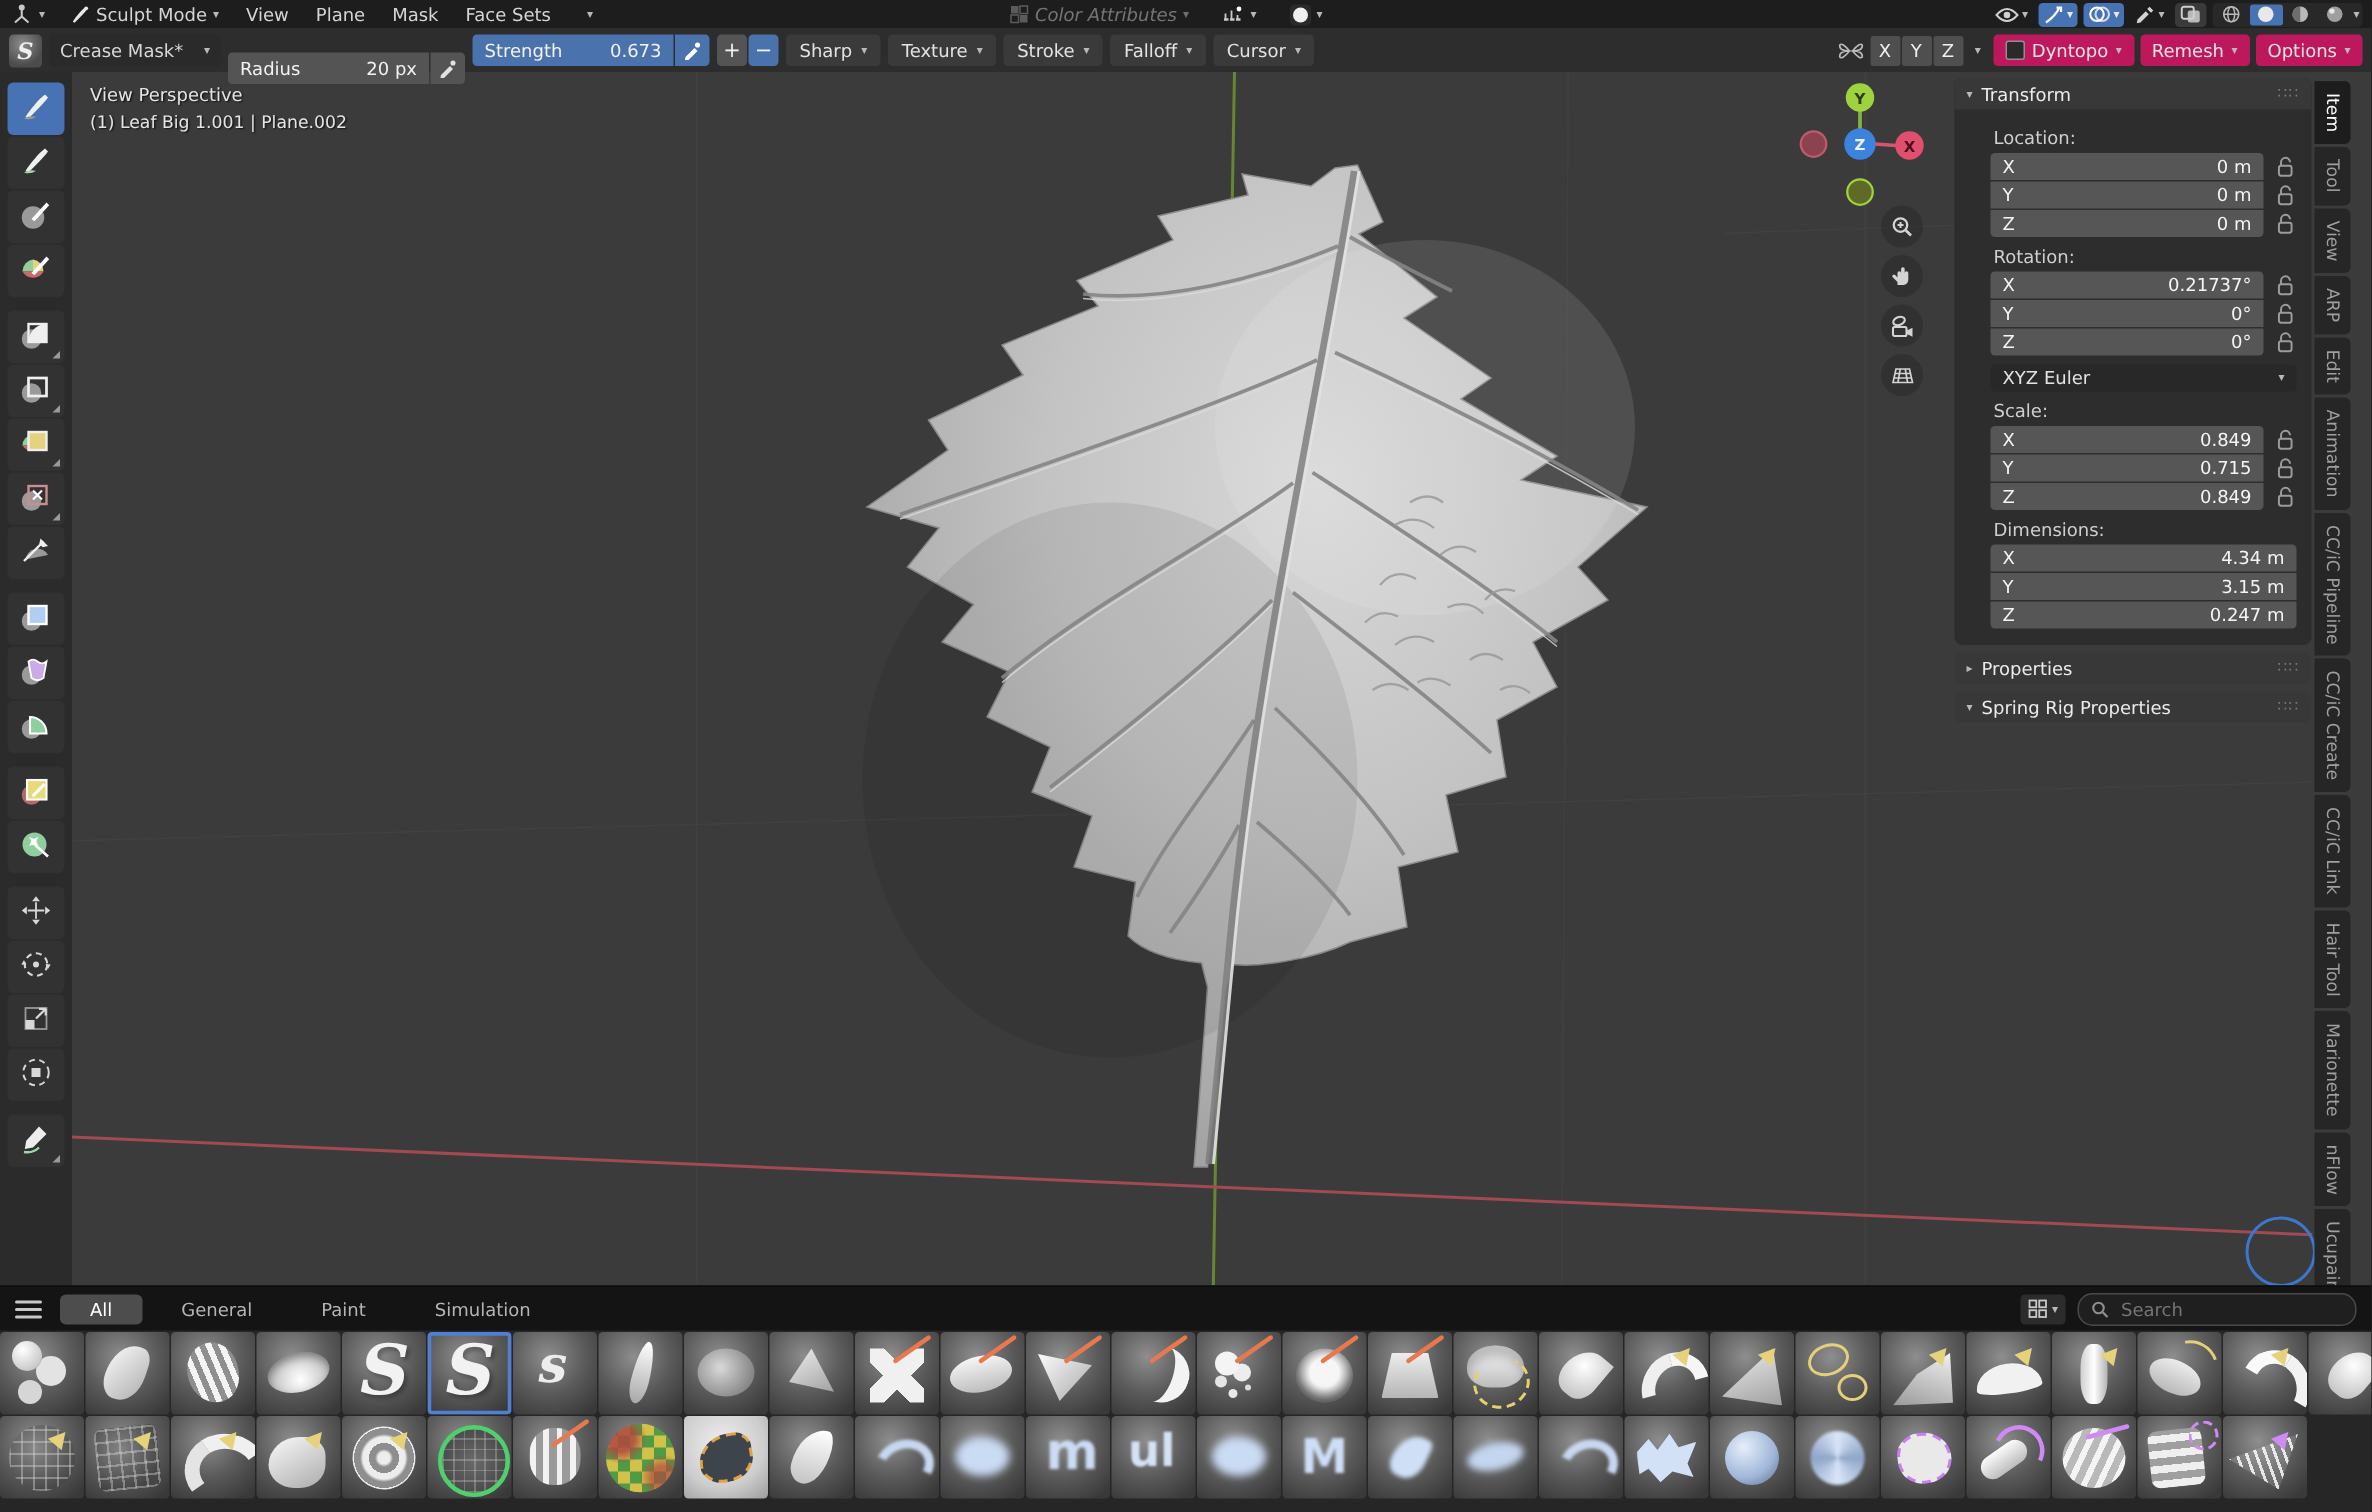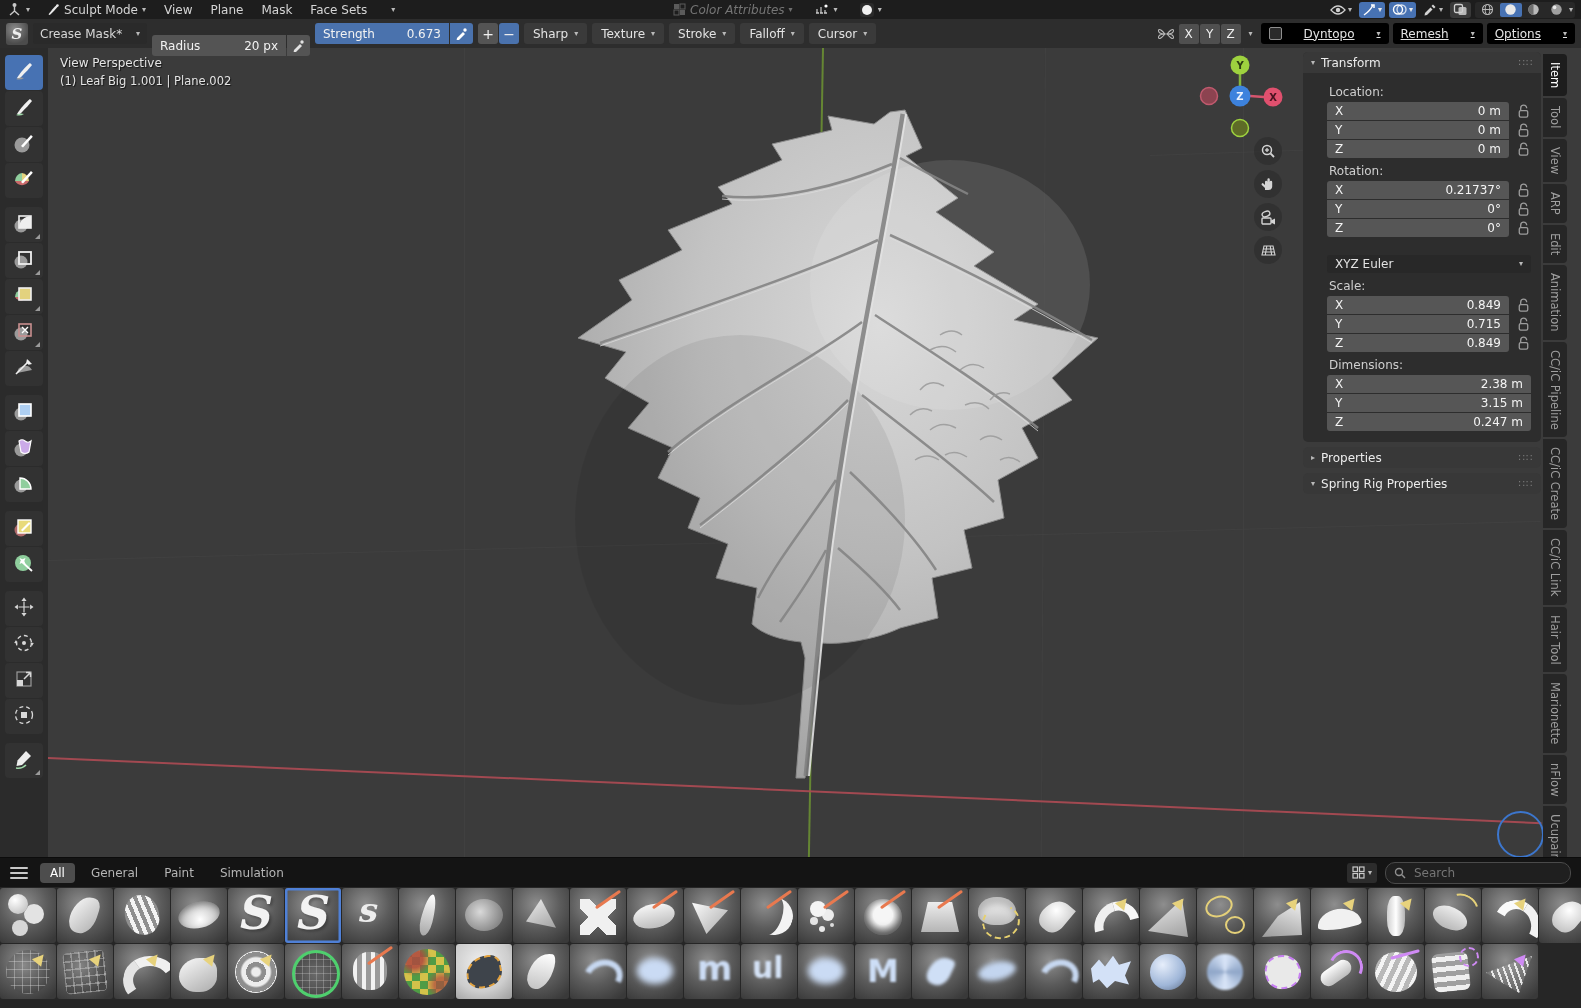--- a/index.html
+++ b/index.html
@@ -34,21 +34,21 @@
   .slider.blue{background:#4a72ad;}
   .penbtn{width:23px;height:21px;border-radius:0 3px 3px 0;background:#545454;display:flex;align-items:center;justify-content:center;margin-left:1px;}
   .penbtn.blue{background:#4a72ad;}
   .pm{width:20px;height:21px;border-radius:3px;background:#545454;color:#f0f0f0;display:flex;align-items:center;justify-content:center;font-size:14px;}
   .pm.blue{background:#4a72ad;}
   .dd{display:flex;align-items:center;gap:6px;background:#3a3a3a;border-radius:3px;height:21px;padding:0 9px;color:#e3e3e3;}
   .t2right{position:absolute;right:6px;top:0;height:29px;display:flex;align-items:center;gap:4px;}
   .axisbtn{width:20px;height:20px;background:#4f4f4f;border-radius:2px;display:flex;align-items:center;justify-content:center;color:#f0f0f0;}
   .axisgrp{display:flex;gap:1px;align-items:center;}
   .checkbox{width:11px;height:11px;border:1px solid #8f8f8f;border-radius:2px;background:#2a2a2a;}
-  .tpill{display:flex;align-items:center;gap:22px;background:#000000;border-radius:3px;height:21px;padding:0 8px;color:#e3e3e3;text-decoration:underline;}
+  .tpill{display:flex;align-items:center;gap:5px;background:#be185d;border-radius:3px;height:21px;padding:0 8px;color:#e3e3e3;}
   
   .ltool{position:absolute;left:0;top:48px;bottom:151px;width:48px;background:#2b2b2b;z-index:30;
          display:flex;flex-direction:column;align-items:center;padding-top:7px;}
   .tool{position:relative;width:38px;height:35px;border-radius:4px;margin-bottom:1px;background:#323232;
         display:flex;align-items:center;justify-content:center;}
   .tool.active{background:#4772b3;}
   .tool.cnr::after{content:"";position:absolute;right:3px;bottom:3px;border-left:5px solid transparent;border-bottom:5px solid #9a9a9a;}
   .tgap{height:8px;flex:0 0 auto;}
   
   .gridline{position:absolute;background:#464646;opacity:.55;}
@@ -62,32 +62,32 @@
   .phead{display:flex;align-items:center;height:21px;padding:0 8px;background:#383838;color:#ececec;gap:6px;}
   .phead .grip{margin-left:auto;color:#7c7c7c;font-size:10px;letter-spacing:1px;}
   .pbody{padding:6px 10px 10px 24px;}
   .plabel{color:#cfcfcf;margin:6px 0 3px 2px;}
   .frow{display:flex;align-items:center;margin-bottom:1px;}
   .field{flex:1;display:flex;justify-content:space-between;align-items:center;height:18px;background:#565656;padding:0 8px;color:#f4f4f4;}
   .frow:first-of-type .field{border-radius:3px 3px 0 0;}
   .stack .frow:last-child .field{border-radius:0 0 3px 3px;}
   .lockcell{width:22px;display:flex;justify-content:flex-end;}
   .eulerdd{display:flex;justify-content:space-between;align-items:center;height:18px;background:#282828;border-radius:3px;
-           padding:0 8px;color:#e2e2e2;margin-top:18px;}
+           padding:0 8px;color:#e2e2e2;margin-top:6px;}
   
   .tabstrip{position:absolute;left:1543px;top:54px;width:26px;display:flex;flex-direction:column;gap:2px;z-index:20;}
   .vtab{writing-mode:vertical-rl;padding:8px 0;width:24px;text-align:center;background:#262626;color:#9f9f9f;
         border-radius:0 4px 4px 0;font-size:11.5px;line-height:24px;}
   .vtab.active{background:#1d1d1d;color:#ffffff;}
   
   .shelf{position:absolute;left:0;bottom:0;width:100%;height:151px;z-index:50;background:#262626;}
   .shelfhead{height:29px;background:#141414;display:flex;align-items:center;border-top:1px solid #0c0c0c;}
   .hamb{width:18px;height:12px;margin:0 12px 0 10px;display:flex;flex-direction:column;justify-content:space-between;}
   .hamb span{display:block;height:2px;background:#c8c8c8;border-radius:1px;}
-  .shelftab{padding:3px 10px;border-radius:4px;color:#b5b5b5;margin-right:6px;}
+  .shelftab{padding:3px 20px;border-radius:4px;color:#b5b5b5;margin-right:6px;}
   .shelftab.active{background:#4d4d4d;color:#ffffff;}
   .shelfright{margin-left:auto;display:flex;align-items:center;gap:8px;padding-right:10px;}
   .gridbtn{display:flex;align-items:center;gap:3px;background:#2c2c2c;border-radius:3px;height:20px;padding:0 5px;}
   .searchbox{display:flex;align-items:center;gap:6px;width:168px;height:20px;border:1px solid #4a4a4a;border-radius:10px;
              background:#1f1f1f;padding:0 8px;}
   .searchbox input{flex:1;background:transparent;border:0;outline:0;color:#cfcfcf;font:12px "DejaVu Sans",sans-serif;min-width:0;}
   .shelfrow{display:flex;gap:1px;margin-top:1px;}
   
   .th{position:relative;flex:0 0 56px;height:55px;border-radius:3px;overflow:hidden;
       background:radial-gradient(circle at 42% 30%,#8e8e8e,#5b5b5b 48%,#393939 90%);}
@@ -759,21 +759,21 @@
                   <rect x="3.5" y="8" width="9" height="7" rx="1.5" fill="none" stroke="#9c9c9c" stroke-width="1.4"></rect>
                 </svg>
               </span>
             </div>
           </div>
           <div class="plabel">Dimensions:</div>
           <div class="stack">
             <div class="frow">
               <div class="field">
                 <span>X</span>
-                <span>2.38 m</span>
+                <span>4.34 m</span>
               </div>
             </div>
             <div class="frow">
               <div class="field">
                 <span>Y</span>
                 <span>3.15 m</span>
               </div>
             </div>
             <div class="frow">
               <div class="field">

